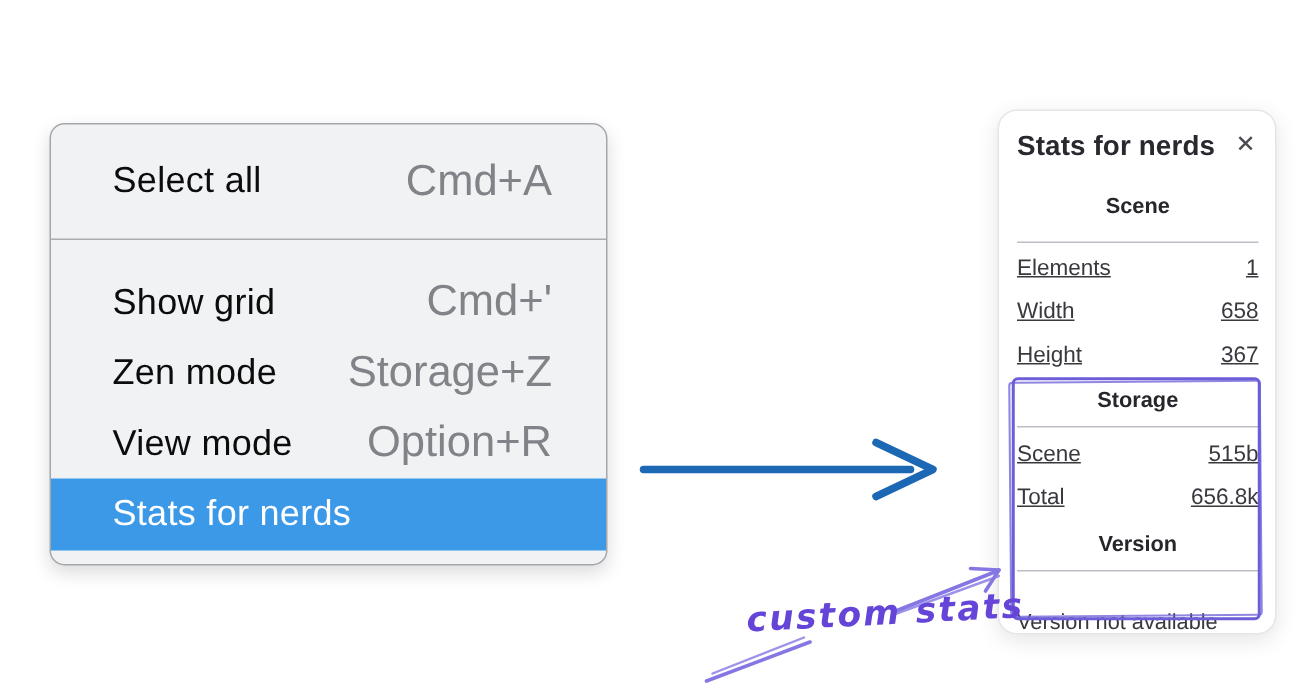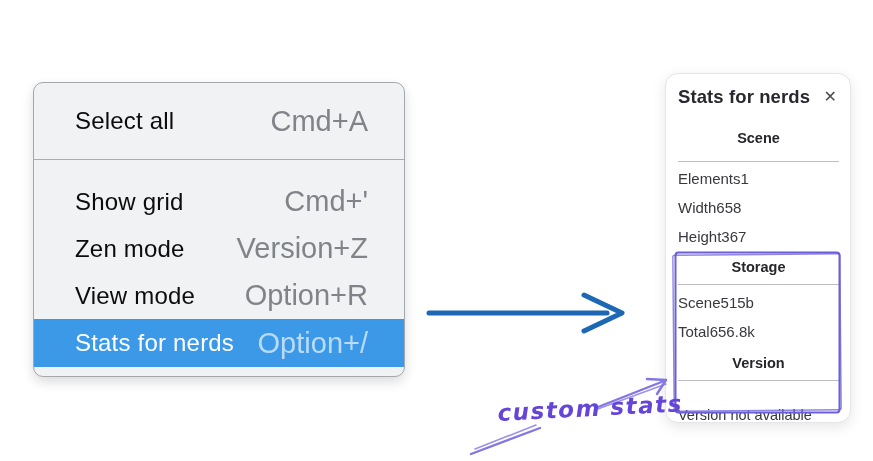--- a/index.html
+++ b/index.html
@@ -35,21 +35,21 @@
   .panel-title { font-weight:bold; font-size:18.5px; color:#28282e; letter-spacing:.1px; }
   .close-btn { font-size:16px; color:#4a4a50; line-height:22px; cursor:pointer; padding-right:2px; }
   .section-title { text-align:center; font-weight:bold; font-size:14.5px; color:#26262b; line-height:20px; }
   .st-scene   { margin-top:20px; }
   .st-storage { margin-top:9px; }
   .st-version { margin-top:10px; }
   .rule { border:none; border-top:1px solid #bdbdc7; }
   .rule-scene   { margin-top:13px; }
   .rule-storage { margin-top:7px; }
   .rule-version { margin-top:7px; }
-  .stat-row { display:flex; line-height:22px; margin-top:7px; }
+  .stat-row { display:flex; justify-content:space-between; line-height:22px; margin-top:7px;text-decoration:underline; }
   .stat-row.first { margin-top:6px; }
   .stat-val { text-align:right; }
   .version-note { margin-top:23px; line-height:22px; font-size:14.5px; color:#38383e; }
 
   
   .overlay { position:absolute; left:0; top:0; width:873px; height:461px;
              pointer-events:none; z-index:5; }
 </style>
 </head>
 <body>
@@ -62,29 +62,28 @@
       <span class="mshort">Cmd+A</span>
     </div>
     <div class="menu-sep"></div>
     <div class="menu-group">
       <div class="menu-row">
         <span class="mlabel">Show grid</span>
         <span class="mshort">Cmd+'</span>
       </div>
       <div class="menu-row">
         <span class="mlabel">Zen mode</span>
-        <span class="mshort">Version+Z</span>
+        <span class="mshort">Storage+Z</span>
       </div>
       <div class="menu-row">
         <span class="mlabel">View mode</span>
         <span class="mshort">Option+R</span>
       </div>
       <div class="menu-row highlighted">
         <span class="mlabel">Stats for nerds</span>
-        <span class="mshort">Option+/</span>
       </div>
     </div>
   </div>
 
   <div class="stats-panel">
     <div class="panel-header">
       <span class="panel-title">Stats for nerds</span>
       <span class="close-btn">✕</span>
     </div>
 

